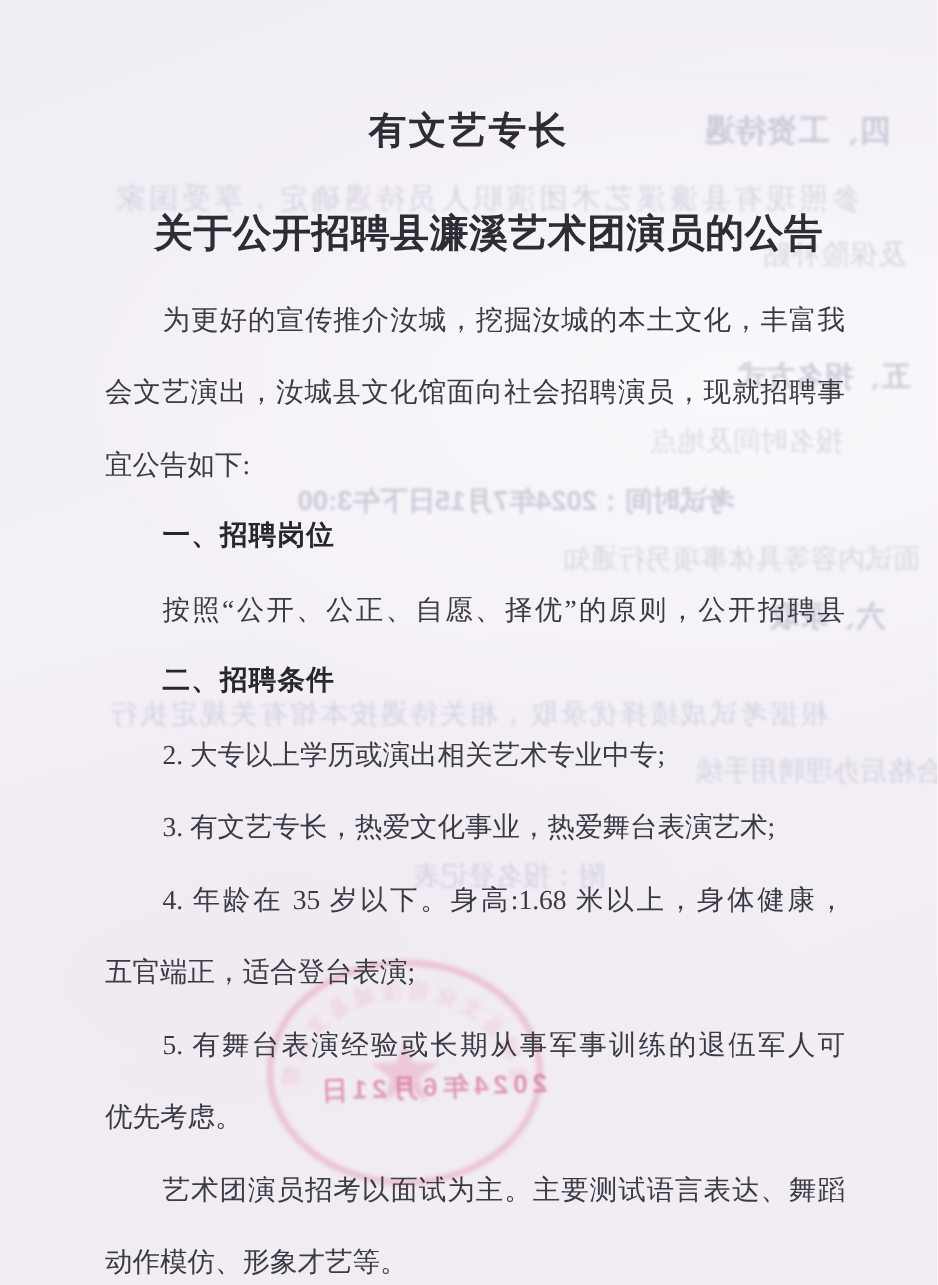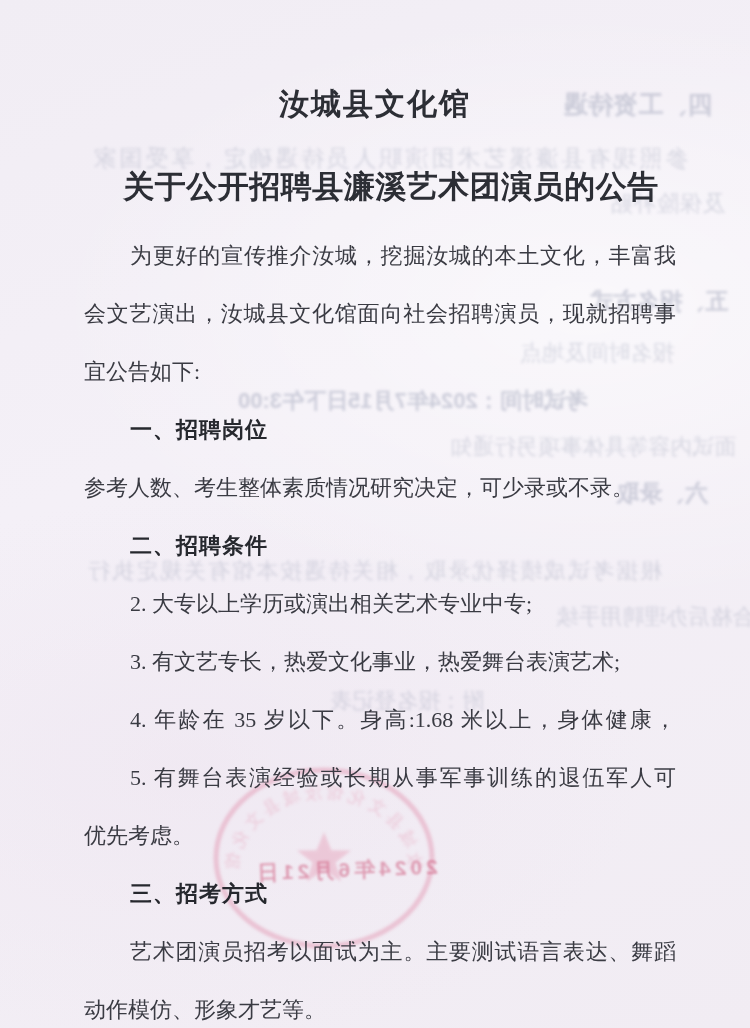--- a/index.html
+++ b/index.html
@@ -64,21 +64,21 @@
     font-size:22px;color:#3a3b43;
     text-align:justify;text-align-last:left;
     text-justify:inter-ideograph;
     overflow:hidden;
     margin-top:16px;
   }
   .line.fill{text-align-last:justify;}
   .line.indent{padding-left:46px;}
   .line.hline{
     font-weight:bold;color:#26282e;
-    font-family:Liberation Sans, sans-serif;
+    font-family:Liberation Mono, monospace;
     letter-spacing:1px;
   }
 </style>
 </head>
 <body>
 
 <div class="page">
 
   <div class="ghost-layer" id="ghost-layer">
       <div class="ghost gbold" style="left: 563px; top: 88px; font-size: 25px;">四、工资待遇</div>
@@ -98,33 +98,33 @@
     <ellipse cx="120" cy="98" rx="108" ry="88" fill="none" stroke="#e39ab4" stroke-width="5"></ellipse>
     <path id="seal-arc" d="M 34 110 A 86 72 0 1 1 206 110" fill="none"></path>
     <text font-size="17" fill="#e7a6bd" letter-spacing="4" font-family="Liberation Sans, sans-serif">
       <textPath href="#seal-arc">汝城县文化馆汝城县文化馆</textPath>
     </text>
     <path d="M120,72 L127.4,90.2 L147,90.6 L131.5,102.6 L137.2,121.4 L120,110 L102.8,121.4 L108.5,102.6 L93,90.6 L112.6,90.2 Z" fill="#e7a6bd"></path>
   </svg>
   <div class="seal-date">2024年6月21日</div>
 
   <div class="content">
-    <h1 class="title1">汝城县文化馆</h1>
+    <h1 class="title1">有文艺专长</h1>
     <h1 class="title2">关于公开招聘县濂溪艺术团演员的公告</h1>
     <div class="body-lines" id="body-lines">
         <div class="line indent fill">为更好的宣传推介汝城，挖掘汝城的本土文化，丰富我</div>
         <div class="line fill">会文艺演出，汝城县文化馆面向社会招聘演员，现就招聘事</div>
         <div class="line">宜公告如下:</div>
         <div class="line indent hline">一、招聘岗位</div>
-        <div class="line">参考人数、考生整体素质情况研究决定，可少录或不录。</div>
+        <div class="line indent fill">按照“公开、公正、自愿、择优”的原则，公开招聘县</div>
         <div class="line indent hline">二、招聘条件</div>
         <div class="line indent">2. 大专以上学历或演出相关艺术专业中专;</div>
         <div class="line indent">3. 有文艺专长，热爱文化事业，热爱舞台表演艺术;</div>
         <div class="line indent fill">4. 年龄在 35 岁以下。身高:1.68 米以上，身体健康，</div>
+        <div class="line">五官端正，适合登台表演;</div>
         <div class="line indent fill">5. 有舞台表演经验或长期从事军事训练的退伍军人可</div>
         <div class="line">优先考虑。</div>
-        <div class="line indent hline">三、招考方式</div>
         <div class="line indent fill">艺术团演员招考以面试为主。主要测试语言表达、舞蹈</div>
         <div class="line">动作模仿、形象才艺等。</div>
       </div>
   </div>
 
 </div>
 
 </body></html>

